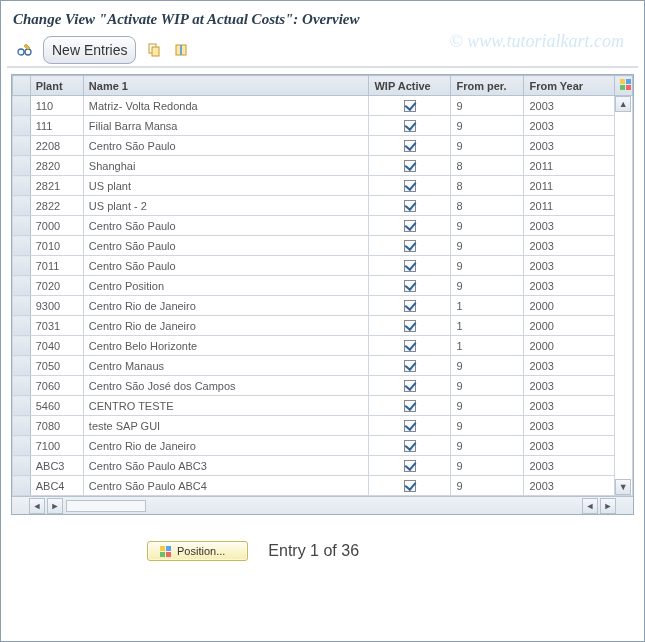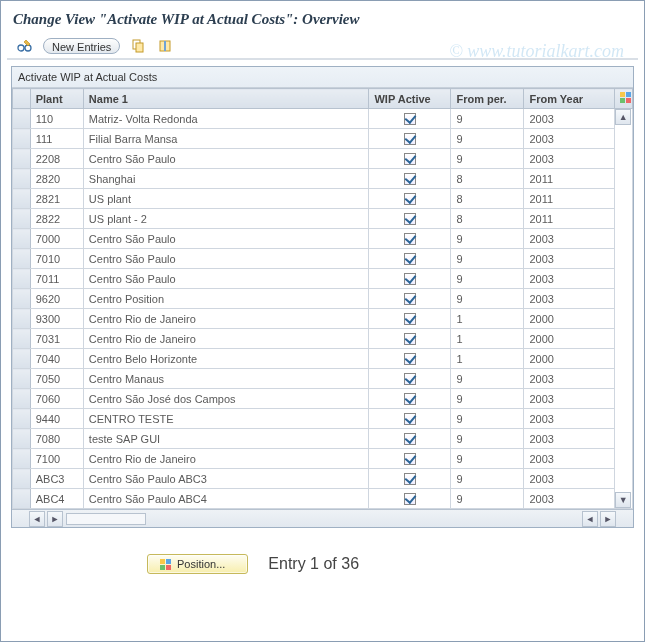--- a/index.html
+++ b/index.html
@@ -34,28 +34,28 @@
       align-items: center;
       height: 20px;
       padding: 0 2px;
       cursor: pointer;
     }
     .new-entries-btn {
       background: linear-gradient(#fdfdfd, #e3e8ee);
       border: 1px solid #9fb0c3;
       border-radius: 8px;
       padding: 2px 8px;
-      height: 16px;
-      font-size: 11px;
+      height: 28px;
+      font-size: 14px;
       color: #333;
     }
     .icon-svg { width:16px; height:16px; }
     .watermark {
       position:absolute;
-      top:40px; right:20px;
+      top:30px; right:20px;
       font-family: Georgia, serif;
       font-size:18px;
       color: rgba(0,120,200,0.18);
       font-style: italic;
       pointer-events:none;
     }
     .panel {
       margin: 0 4px;
       border: 1px solid #9fb0c3;
       background: #f2f5f9;
@@ -197,21 +197,20 @@
   </span>
   <span class="toolbar-btn">
     <svg class="icon-svg" viewBox="0 0 16 16">
         <rect x="2" y="3" width="10" height="10" fill="#ffe9a8" stroke="#c49a2a"></rect>
         <rect x="6" y="3" width="2" height="10" fill="#6fa3d6"></rect>
       </svg>
   </span>
 </div>
 
 <div class="panel">
-  <div class="panel-title">Activate WIP at Actual Costs</div>
   <div class="grid-wrap">
     <table class="grid">
       <colgroup>
         <col class="col-rowhdr" style="width:16px">
         <col class="col-plant">
         <col class="col-name">
         <col class="col-wip">
         <col class="col-from">
         <col class="col-year">
         <col class="col-scroll">
@@ -299,21 +298,21 @@
           <tr>
             <td class="rowhdr"></td>
             <td>7011</td>
             <td>Centro São Paulo</td>
             <td class="center"><span class="chk"></span></td>
             <td>9</td>
             <td>2003</td>
           </tr>
           <tr>
             <td class="rowhdr"></td>
-            <td>9620</td>
+            <td>7020</td>
             <td>Centro Position</td>
             <td class="center"><span class="chk"></span></td>
             <td>9</td>
             <td>2003</td>
           </tr>
           <tr>
             <td class="rowhdr"></td>
             <td>9300</td>
             <td>Centro Rio de Janeiro</td>
             <td class="center"><span class="chk"></span></td>
@@ -347,21 +346,21 @@
           <tr>
             <td class="rowhdr"></td>
             <td>7060</td>
             <td>Centro São José dos Campos</td>
             <td class="center"><span class="chk"></span></td>
             <td>9</td>
             <td>2003</td>
           </tr>
           <tr>
             <td class="rowhdr"></td>
-            <td>9440</td>
+            <td>5460</td>
             <td>CENTRO TESTE</td>
             <td class="center"><span class="chk"></span></td>
             <td>9</td>
             <td>2003</td>
           </tr>
           <tr>
             <td class="rowhdr"></td>
             <td>7080</td>
             <td>teste SAP GUI</td>
             <td class="center"><span class="chk"></span></td>

